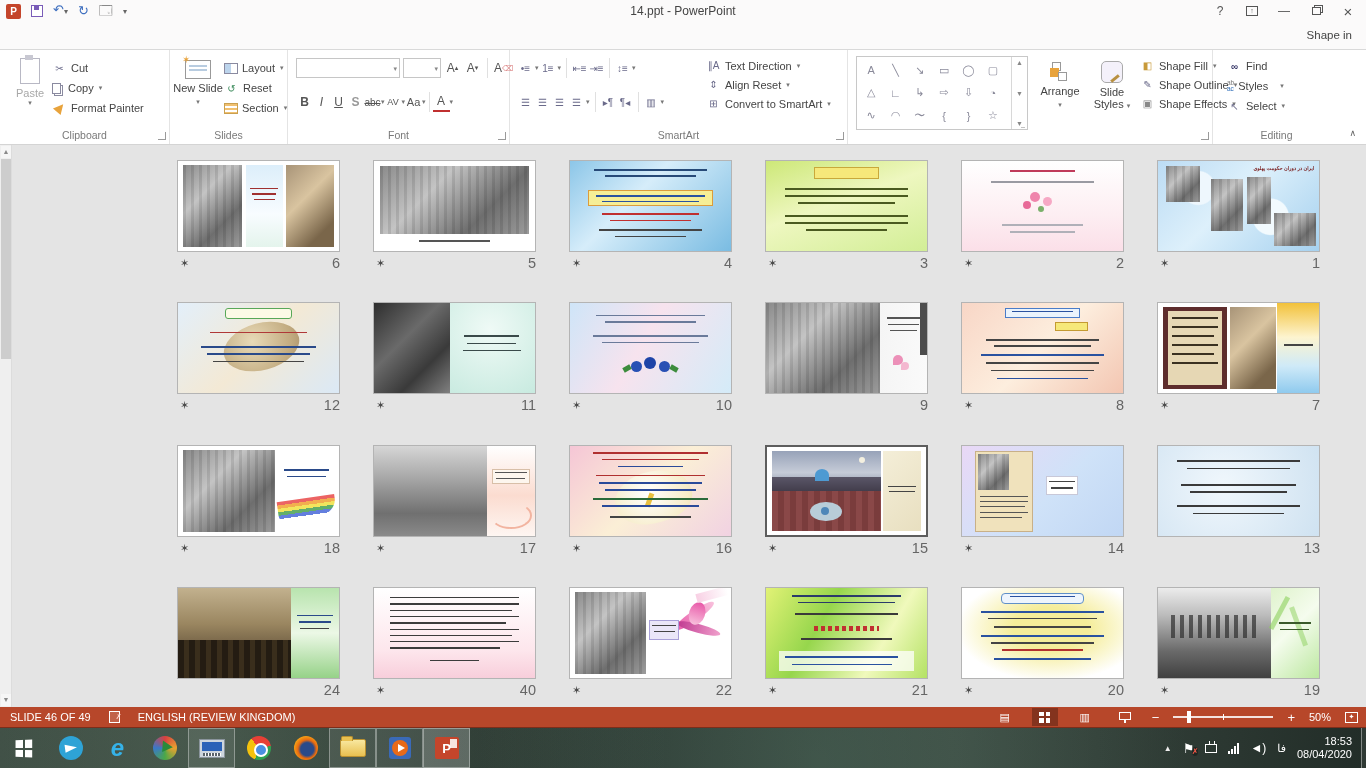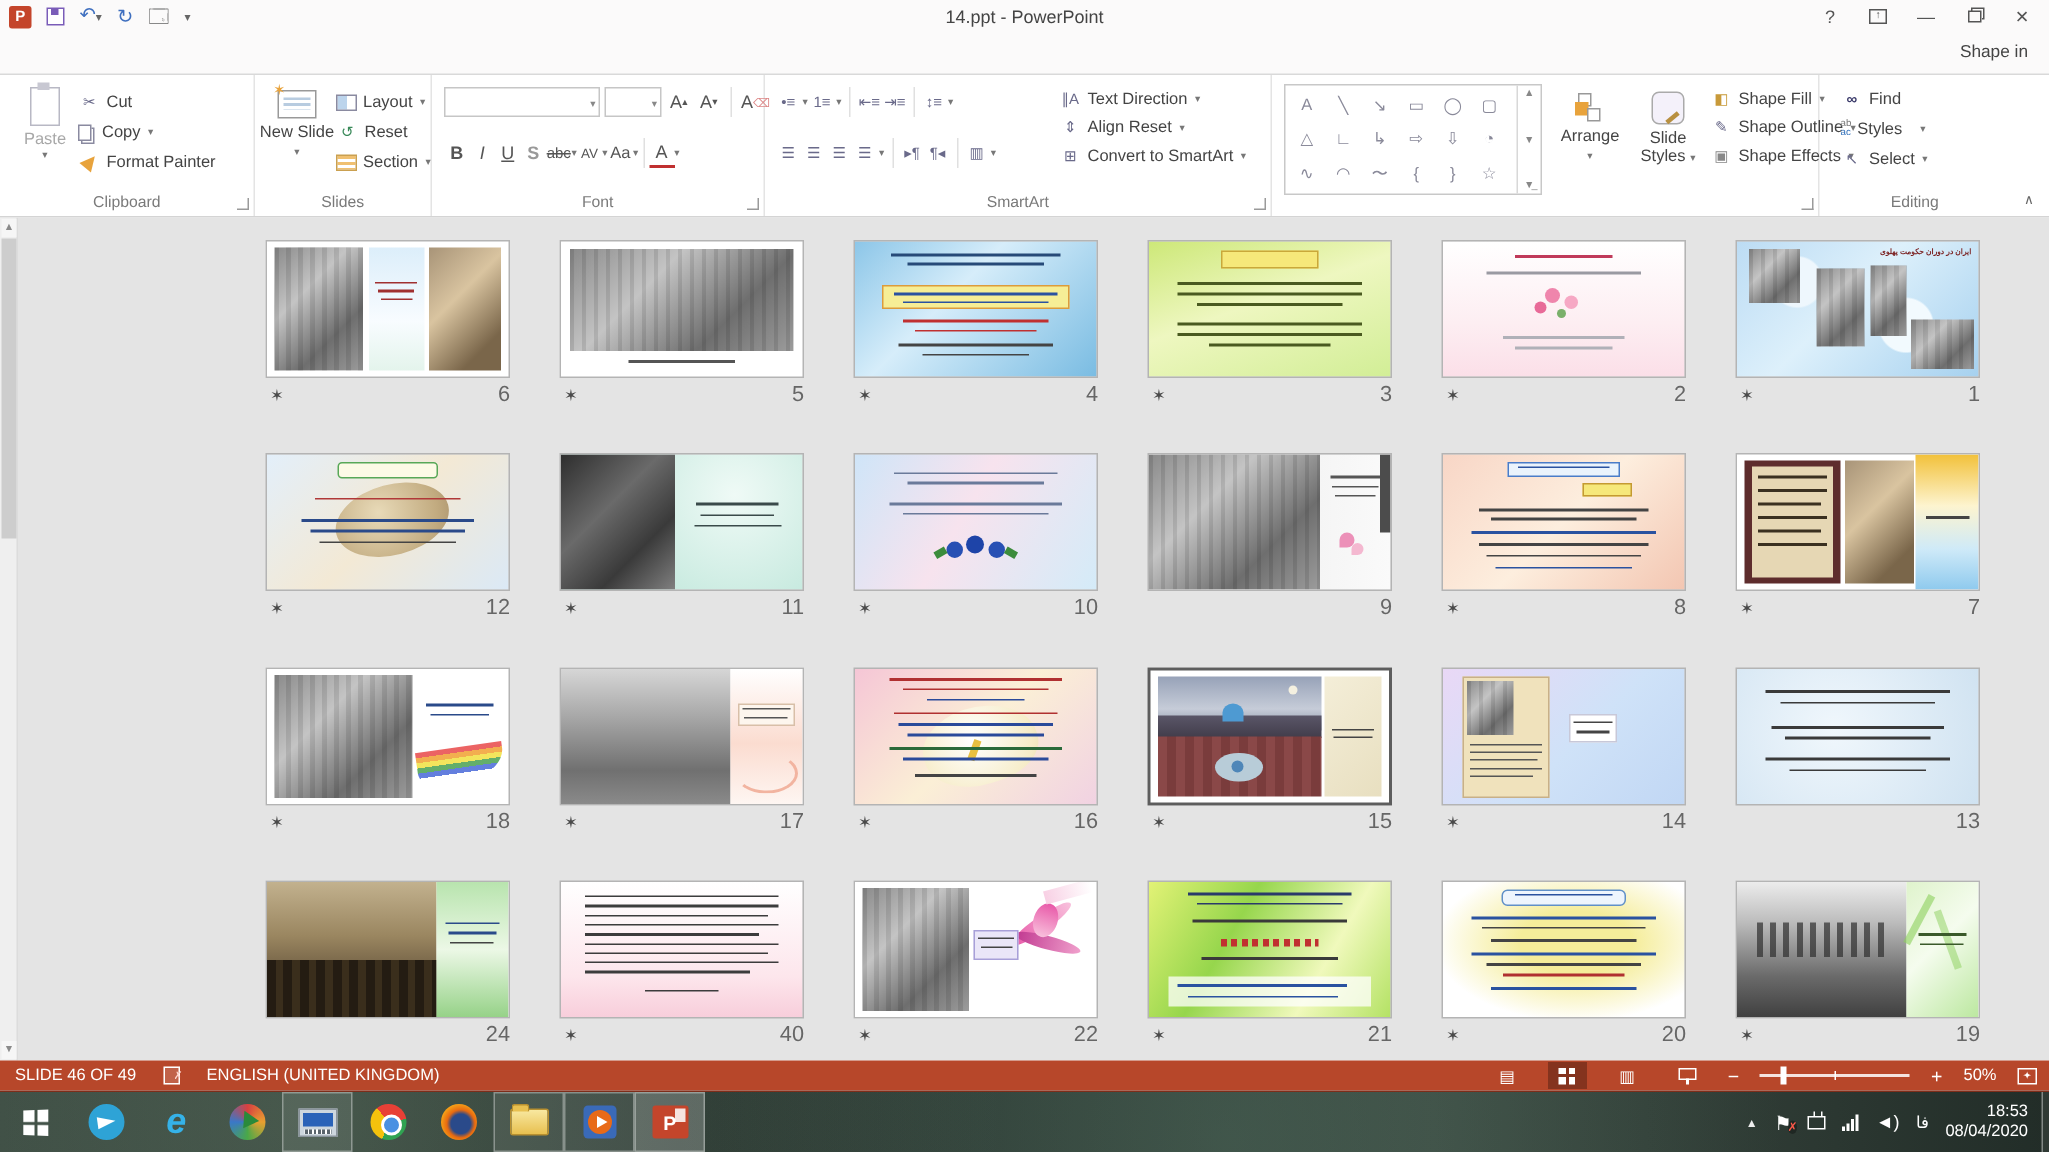--- a/index.html
+++ b/index.html
@@ -687,21 +687,21 @@
         </div>
         <span class="cap-star" style="left: 1160px; top: 539px;">✶</span>
         <span class="cap-num" style="left: 1280px; top: 537px;">19</span>
       </div>
   </div>
 
   <div class="statusbar">
     <div class="sb-left">
       <span>SLIDE 46 OF 49</span>
       <span class="spell"></span>
-      <span>ENGLISH (UNITED KINGDOM)</span>
+      <span>ENGLISH (REVIEW KINGDOM)</span>
     </div>
     <div class="sb-right">
       <span class="vwbtn">▤</span>
       <span class="vwbtn on">
           <span class="grid4">
             <i></i>
             <i></i>
             <i></i>
             <i></i>
           </span>

